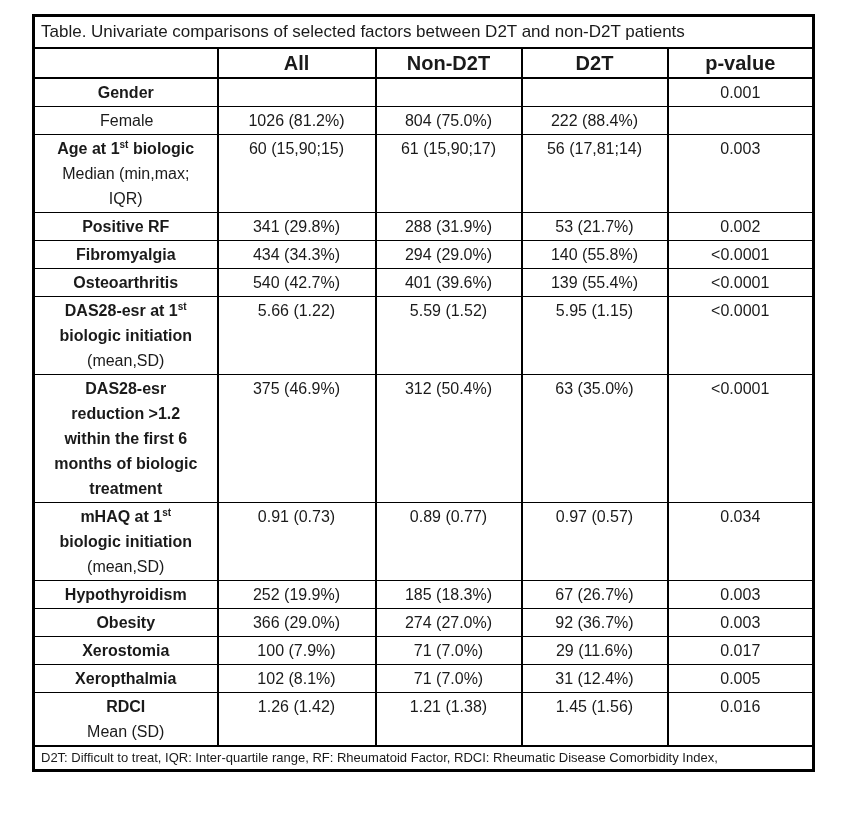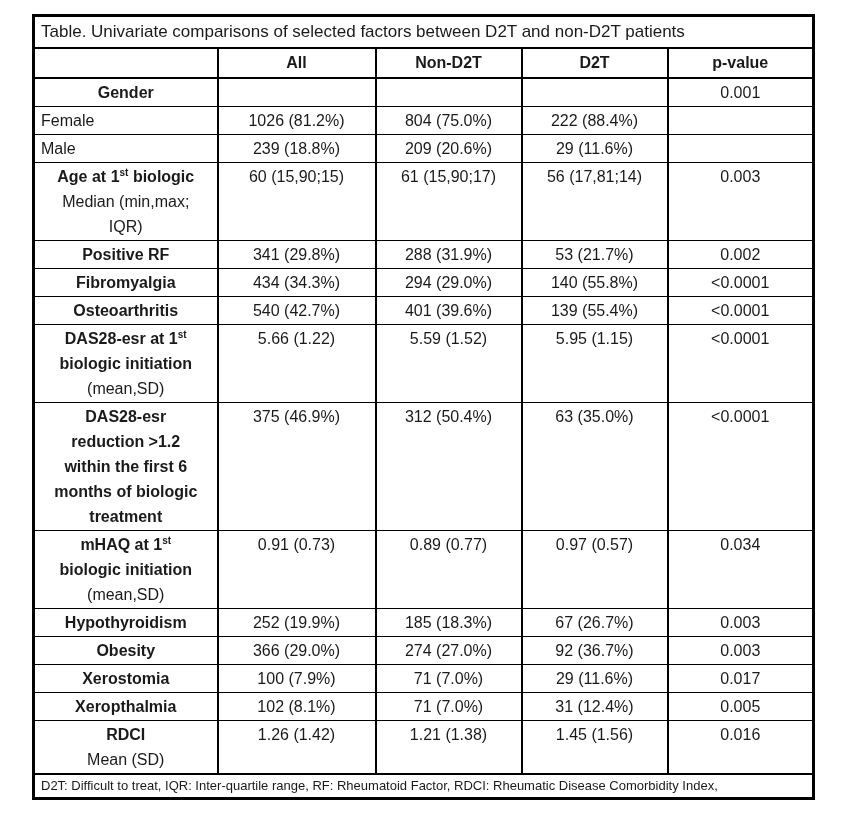--- a/index.html
+++ b/index.html
@@ -41,27 +41,27 @@
     font-size: 17px;
     line-height: 24px;
     padding: 3px 6px;
     border-bottom-width: 2px;
     font-weight: 400;
     text-align: left;
   }
   tr.header-row td {
     font-weight: 700;
     text-align: center;
-    font-size: 16px;
+    font-size: 20px;
     line-height: 24px;
     padding: 2px 6px;
     border-bottom-width: 2px;
   }
   td.factor { text-align: center; }
-  td.factor.right { text-align: left; padding-right: 4px; }
+  td.factor.right { text-align: center; padding-right: 4px; }
   td.val { text-align: center; }
   .line { white-space: nowrap; }
   .line.bold { font-weight: 700; }
   sup {
     font-size: 10px;
     vertical-align: super;
     line-height: 0;
   }
   tr.foot-row td {
     font-size: 13px;
@@ -109,29 +109,20 @@
         <tr>
           <td class="factor right">
             <div class="line"><span>Female</span></div>
           </td>
           <td class="val">1026 (81.2%)</td>
           <td class="val">804 (75.0%)</td>
           <td class="val">222 (88.4%)</td>
           <td class="val"></td>
         </tr>
         <tr>
-          <td class="factor right">
-            <div class="line"><span>Male</span></div>
-          </td>
-          <td class="val">239 (18.8%)</td>
-          <td class="val">209 (20.6%)</td>
-          <td class="val">29 (11.6%)</td>
-          <td class="val"></td>
-        </tr>
-        <tr>
           <td class="factor">
             <div class="line bold"><span>Age at 1</span><sup>st</sup><span> biologic</span></div>
             <div class="line"><span>Median (min,max;</span></div>
             <div class="line"><span>IQR)</span></div>
           </td>
           <td class="val">60 (15,90;15)</td>
           <td class="val">61 (15,90;17)</td>
           <td class="val">56 (17,81;14)</td>
           <td class="val">0.003</td>
         </tr>

